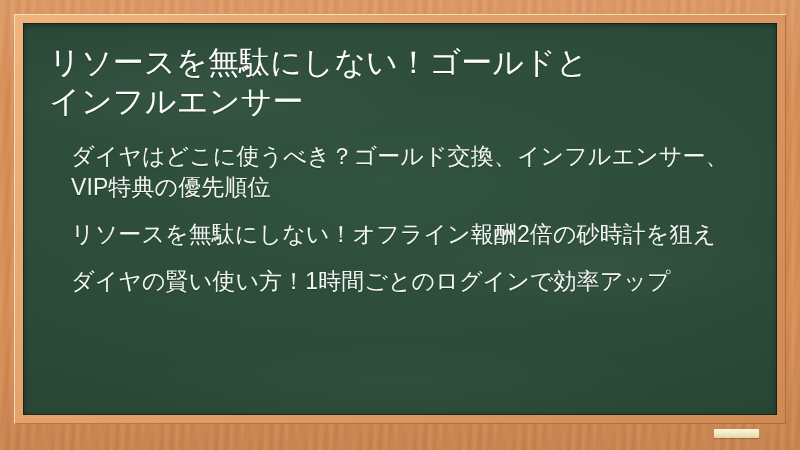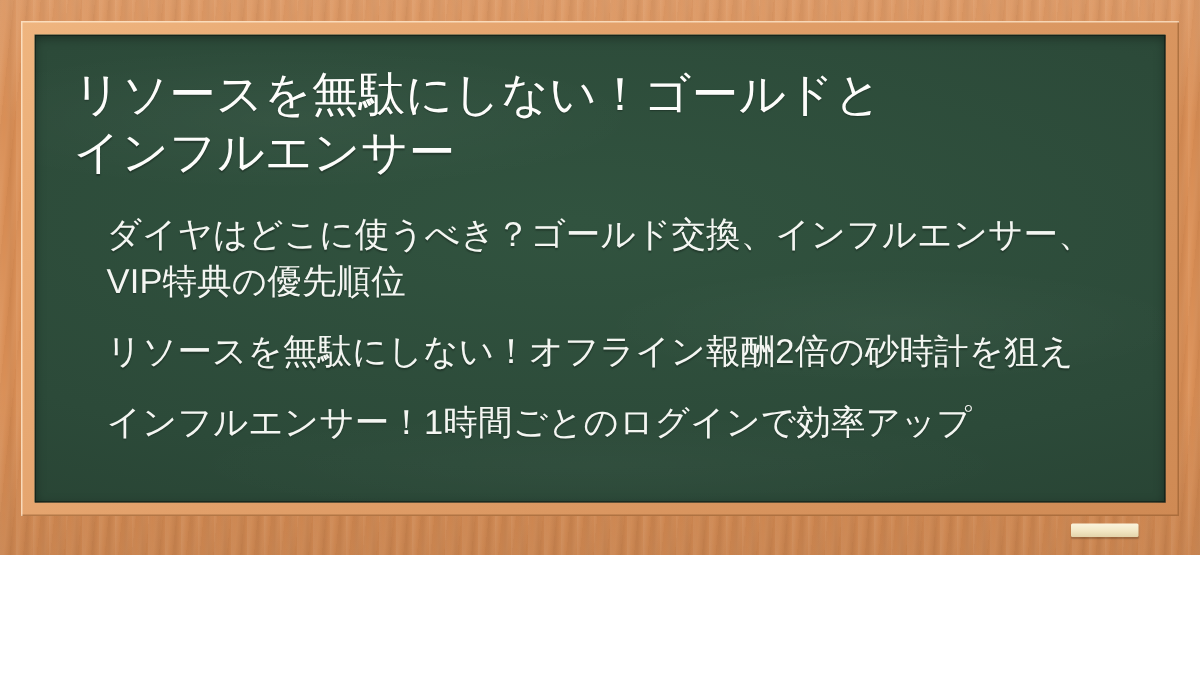--- a/index.html
+++ b/index.html
@@ -11,21 +11,21 @@
     width: 800px;
     height: 450px;
     overflow: hidden;
     font-family: "Liberation Sans", "DejaVu Sans", sans-serif;
   }
 
   
   .board-frame {
     position: relative;
     width: 800px;
-    height: 370px;
+    height: 450px;
     box-sizing: border-box;
     background:
       linear-gradient(180deg,
         rgba(255,255,255,0.10) 0%,
         rgba(255,255,255,0.00) 22%,
         rgba(0,0,0,0.00) 70%,
         rgba(0,0,0,0.07) 100%),
       repeating-linear-gradient(
         90deg,
         rgba(255,255,255,0.055) 0px,
@@ -148,21 +148,21 @@
     <div class="slate">
       <div class="slate-dust"></div>
 
       <div class="slate-content">
 
         <h1 class="board-title"><span>リソースを無駄にしない！ゴールドと</span><br><span>インフルエンサー</span></h1>
 
         <ul class="point-list">
           <li class="point-item">ダイヤはどこに使うべき？ゴールド交換、インフルエンサー、VIP特典の優先順位</li>
           <li class="point-item">リソースを無駄にしない！オフライン報酬2倍の砂時計を狙え</li>
-          <li class="point-item">インフルエンサー！1時間ごとのログインで効率アップ</li>
+          <li class="point-item">ダイヤの賢い使い方！1時間ごとのログインで効率アップ</li>
         </ul>
 
       </div>
     </div>
   </div>
 
   <div class="chalk-stick"></div>
 </div>
 
 </body></html>

